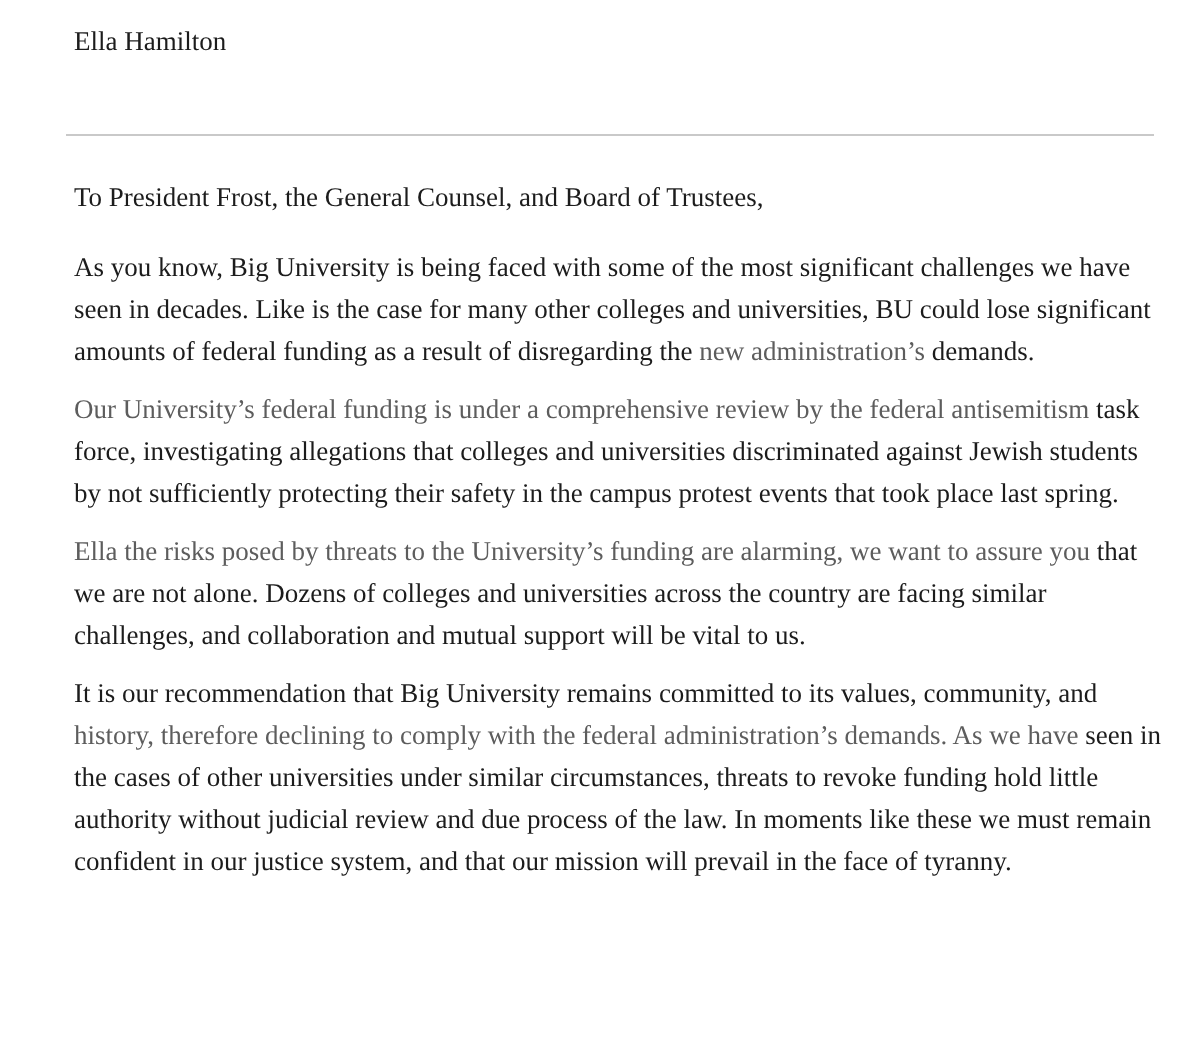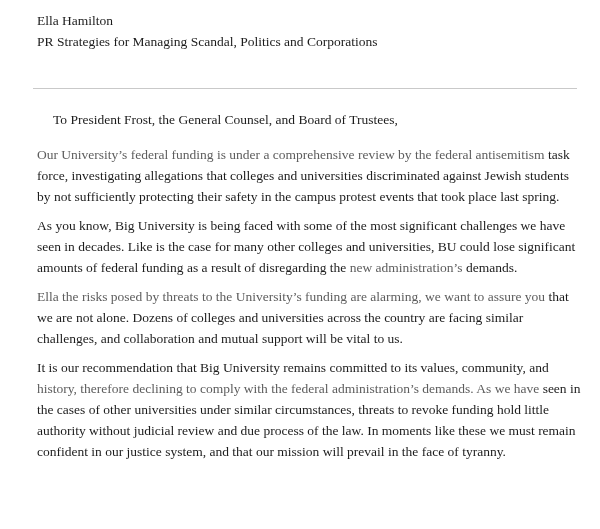--- a/index.html
+++ b/index.html
@@ -36,44 +36,42 @@
     height: 1px;
     background: var(--rule);
     margin: 36px 0 0 -4px;
     width: 544px;
   }
   p {
     margin: 0;
   }
   .greeting {
     margin-top: 20px;
-    margin-left: 16px;
   }
   .letter-body p {
     margin-top: 8px;
   }
   .letter-body p:first-child {
     margin-top: 14px;
   }
   .muted {
     color: var(--muted);
   }
 </style>
 </head>
 <body>
 
 <div class="page">
   <div class="header">
     <div>Ella Hamilton</div>
-    <div>PR Strategies for Managing Scandal, Politics and Corporations</div>
   </div>
 
   <div class="rule"></div>
 
   <p class="greeting">To President Frost, the General Counsel, and Board of Trustees,</p>
 
   <div class="letter-body">
+      <p><span>As you know, Big University is being faced with some of the most significant challenges we have seen in decades. Like is the case for many other colleges and universities, BU could lose significant amounts of federal funding as a result of disregarding the </span><span class="muted">new administration’s</span><span> demands.</span></p>
       <p><span class="muted">Our University’s federal funding is under a comprehensive review by the federal antisemitism</span><span> task force, investigating allegations that colleges and universities discriminated against Jewish students by not sufficiently protecting their safety in the campus protest events that took place last spring.</span></p>
-      <p><span>As you know, Big University is being faced with some of the most significant challenges we have seen in decades. Like is the case for many other colleges and universities, BU could lose significant amounts of federal funding as a result of disregarding the </span><span class="muted">new administration’s</span><span> demands.</span></p>
       <p><span class="muted">Ella the risks posed by threats to the University’s funding are alarming, we want to assure you</span><span> that we are not alone. Dozens of colleges and universities across the country are facing similar challenges, and collaboration and mutual support will be vital to us.</span></p>
       <p><span>It is our recommendation that Big University remains committed to its values, community, and</span><span class="muted"> history, therefore declining to comply with the federal administration’s demands. As we have</span><span> seen in the cases of other universities under similar circumstances, threats to revoke funding hold little authority without judicial review and due process of the law. In moments like these we must remain confident in our justice system, and that our mission will prevail in the face of tyranny.</span></p>
     </div>
 </div>
 
 </body></html>

